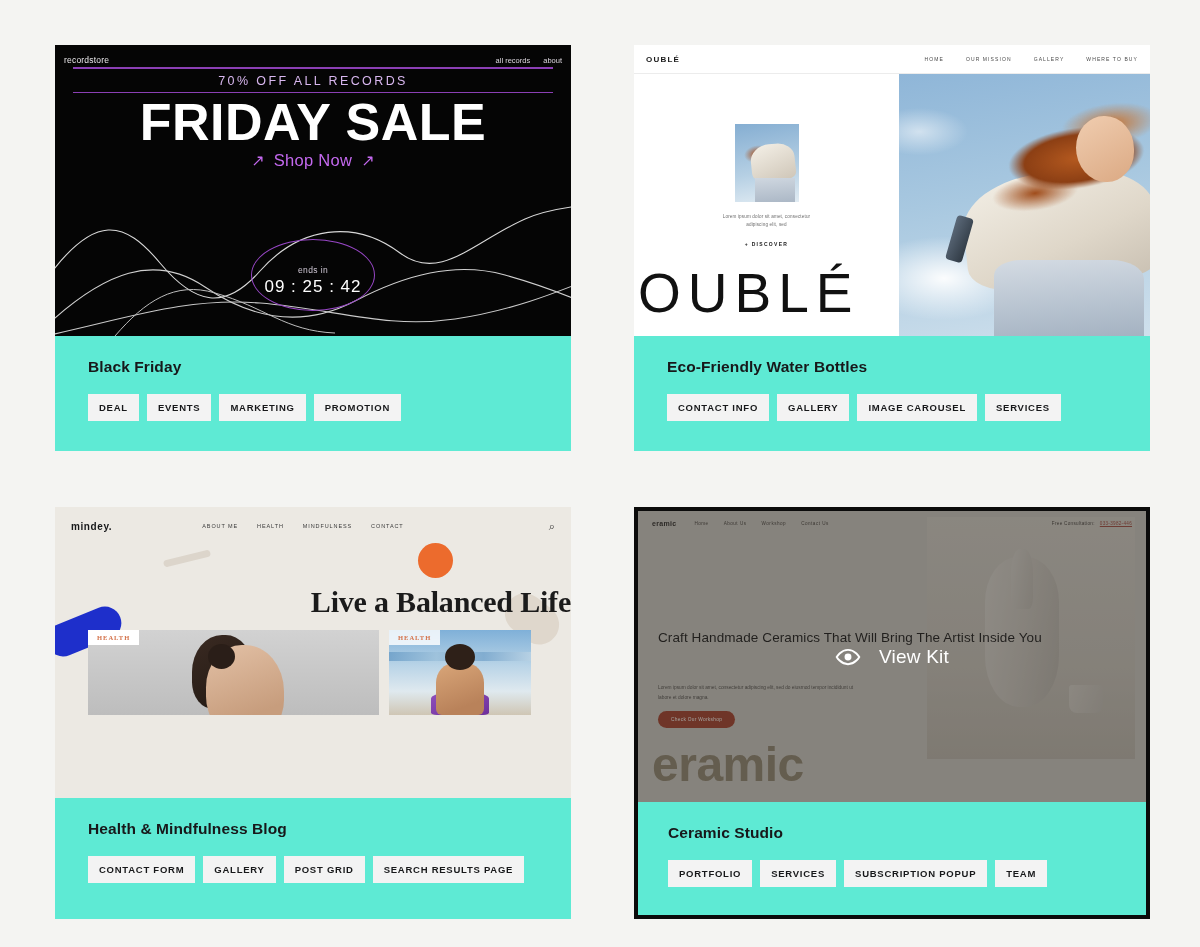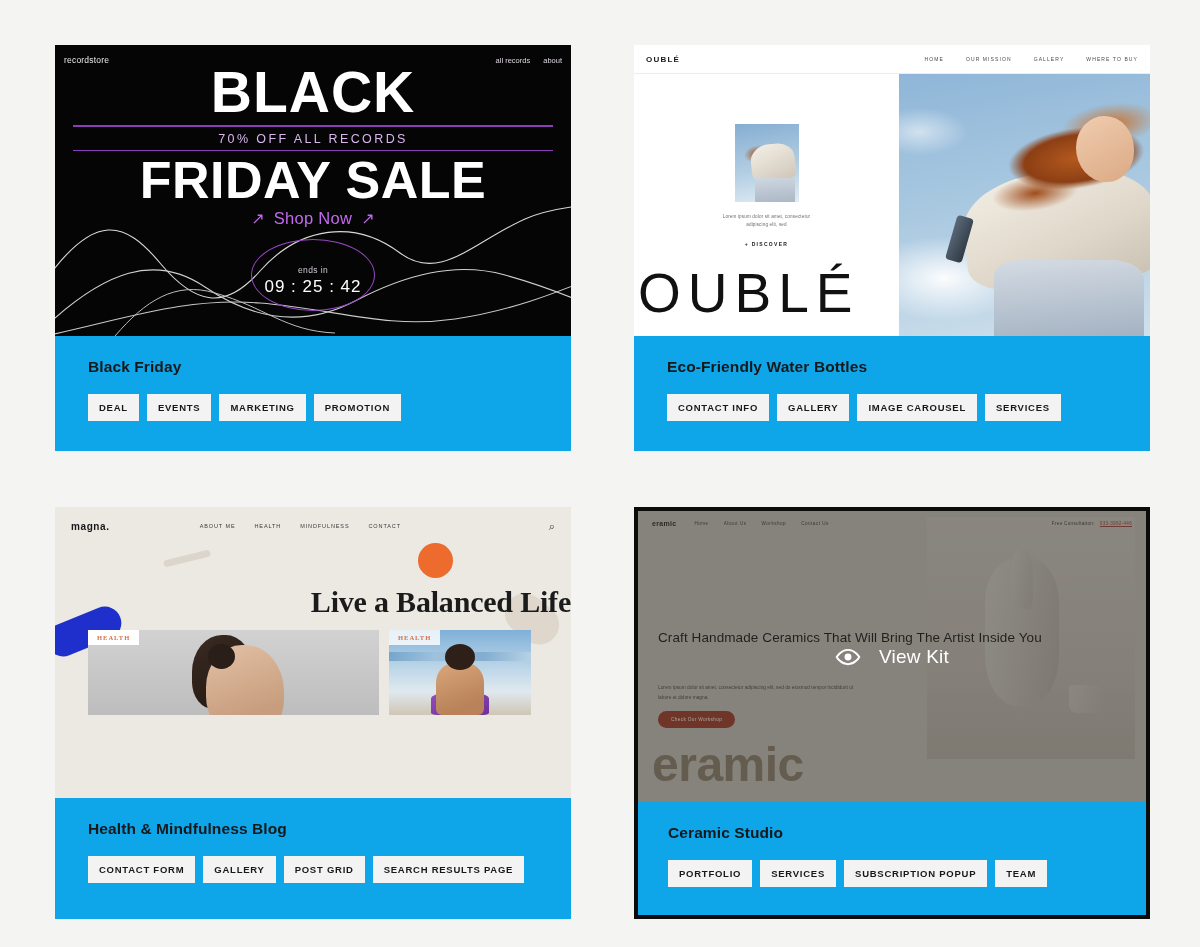--- a/index.html
+++ b/index.html
@@ -14,21 +14,21 @@
     top: 45px; left: 55px;
     width: 1097px;
     display: grid;
     grid-template-columns: 516px 516px;
     column-gap: 63px;
     row-gap: 56px;
   }
 
   
   .card {
-    background: #0ea5e9;
+    background: #5eead4;
     position: relative;
   }
   .card.framed {
     border: 4px solid #0b0b0b;
     padding: 0;
   }
   .thumb {
     position: relative;
     width: 100%;
     height: 291px;
@@ -377,21 +377,20 @@
         </div>
 
         <svg class="bf-waves" viewBox="0 0 516 135" preserveAspectRatio="none">
           <path d="M-10 80 C 40 10, 70 20, 105 62 C 140 104, 170 110, 205 70 C 245 25, 300 18, 345 52 C 385 82, 420 40, 470 18 C 495 7, 520 6, 530 4" fill="none" stroke="#d8d8d8" stroke-width="1.1"></path>
           <path d="M-10 126 C 50 70, 100 52, 150 86 C 200 120, 250 126, 300 100 C 350 74, 400 60, 450 74 C 490 85, 515 96, 530 102" fill="none" stroke="#cfcfcf" stroke-width="1.1"></path>
           <path d="M-10 135 C 70 118, 130 96, 205 102 C 280 108, 330 128, 400 118 C 455 110, 500 92, 530 80" fill="none" stroke="#c9c9c9" stroke-width="1.1"></path>
           <path d="M60 135 C 90 100, 120 80, 160 92 C 210 106, 230 130, 280 132" fill="none" stroke="#bdbdbd" stroke-width="1"></path>
         </svg>
 
         <div class="bf-body">
-          <div class="bf-h1">BLACK</div>
           <div class="bf-rule-wrap">
             <div class="bf-rule"></div>
             <div class="bf-sub">70% OFF ALL RECORDS</div>
             <div class="bf-rule"></div>
           </div>
           <div class="bf-h2">FRIDAY SALE</div>
           <div class="bf-shop">
             <span class="bf-arrow">↗</span>
             <span class="txt">Shop Now</span>
             <span class="bf-arrow">↗</span>
@@ -462,21 +461,21 @@
         <span class="tag">SERVICES</span>
       </div>
     </div>
   </div>
 
   <div class="card">
     <div class="thumb">
       <div class="mi">
 
         <div class="mi-nav">
-          <div class="mi-logo">magna.</div>
+          <div class="mi-logo">mindey.</div>
           <div class="mi-links">
             <span>ABOUT ME</span>
             <span>HEALTH</span>
             <span>MINDFULNESS</span>
             <span>CONTACT</span>
           </div>
           <div class="mi-search">⌕</div>
         </div>
 
         <div class="mi-shape mi-dot"></div>

